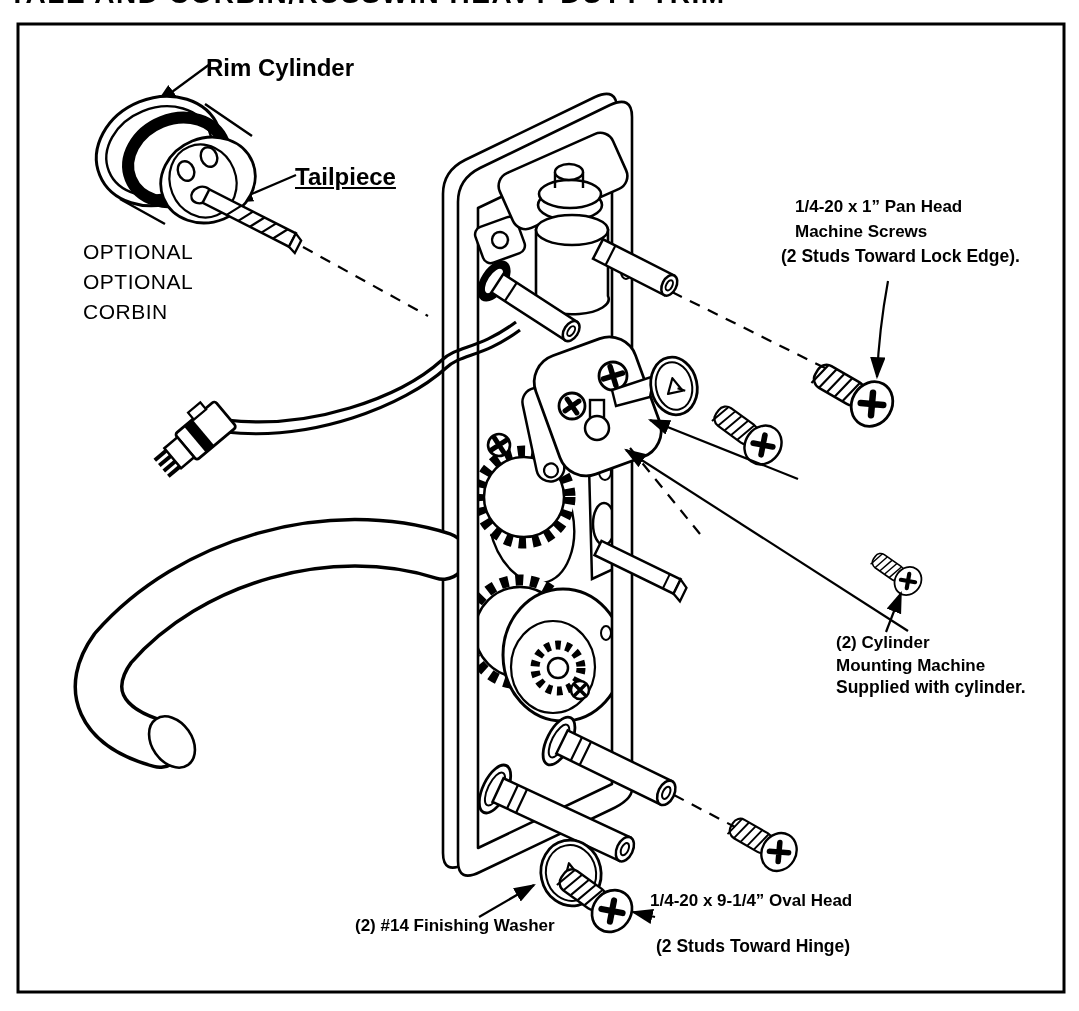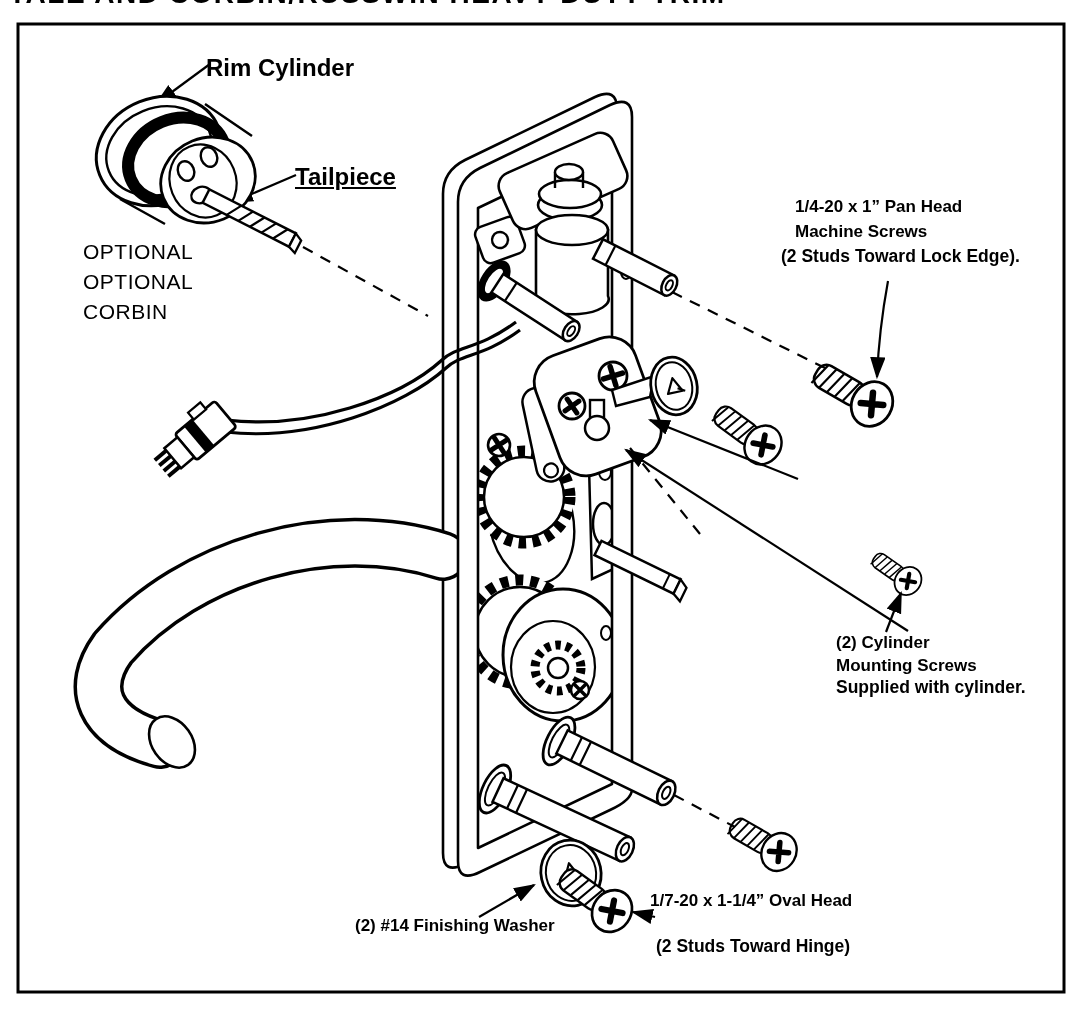--- a/index.html
+++ b/index.html
@@ -245,24 +245,24 @@
 
   <div class="lbl b17" style="left:795px;top:194px;line-height:25px;">
     <div>1/4-20 x 1” Pan Head</div>
     <div>Machine Screws</div>
   </div>
   <div class="lbl r17" style="left:781px;top:246px;">(2 Studs Toward Lock Edge).</div>
 
 
   <div class="lbl b17" style="left:836px;top:631px;line-height:23px;">
     <div>(2) Cylinder</div>
-    <div>Mounting Screws</div>
+    <div>Mounting Machine</div>
   </div>
   <div class="lbl r17" style="left:836px;top:677px;text-align:right;">Supplied with cylinder.</div>
 
   <div class="lbl b17" style="left:355px;top:916px;">(2) #14 Finishing Washer</div>
 
   <div class="lbl b17" style="left:650px;top:889px;line-height:23px;">
-    <div>1/7-20 x 1-1/4” Oval Head</div>
+    <div>1/4-20 x 9-1/4” Oval Head</div>
   </div>
   <div class="lbl r17" style="left:656px;top:936px;text-align:center;">(2 Studs Toward Hinge)</div>
 
 </div>
 
 </body></html>

